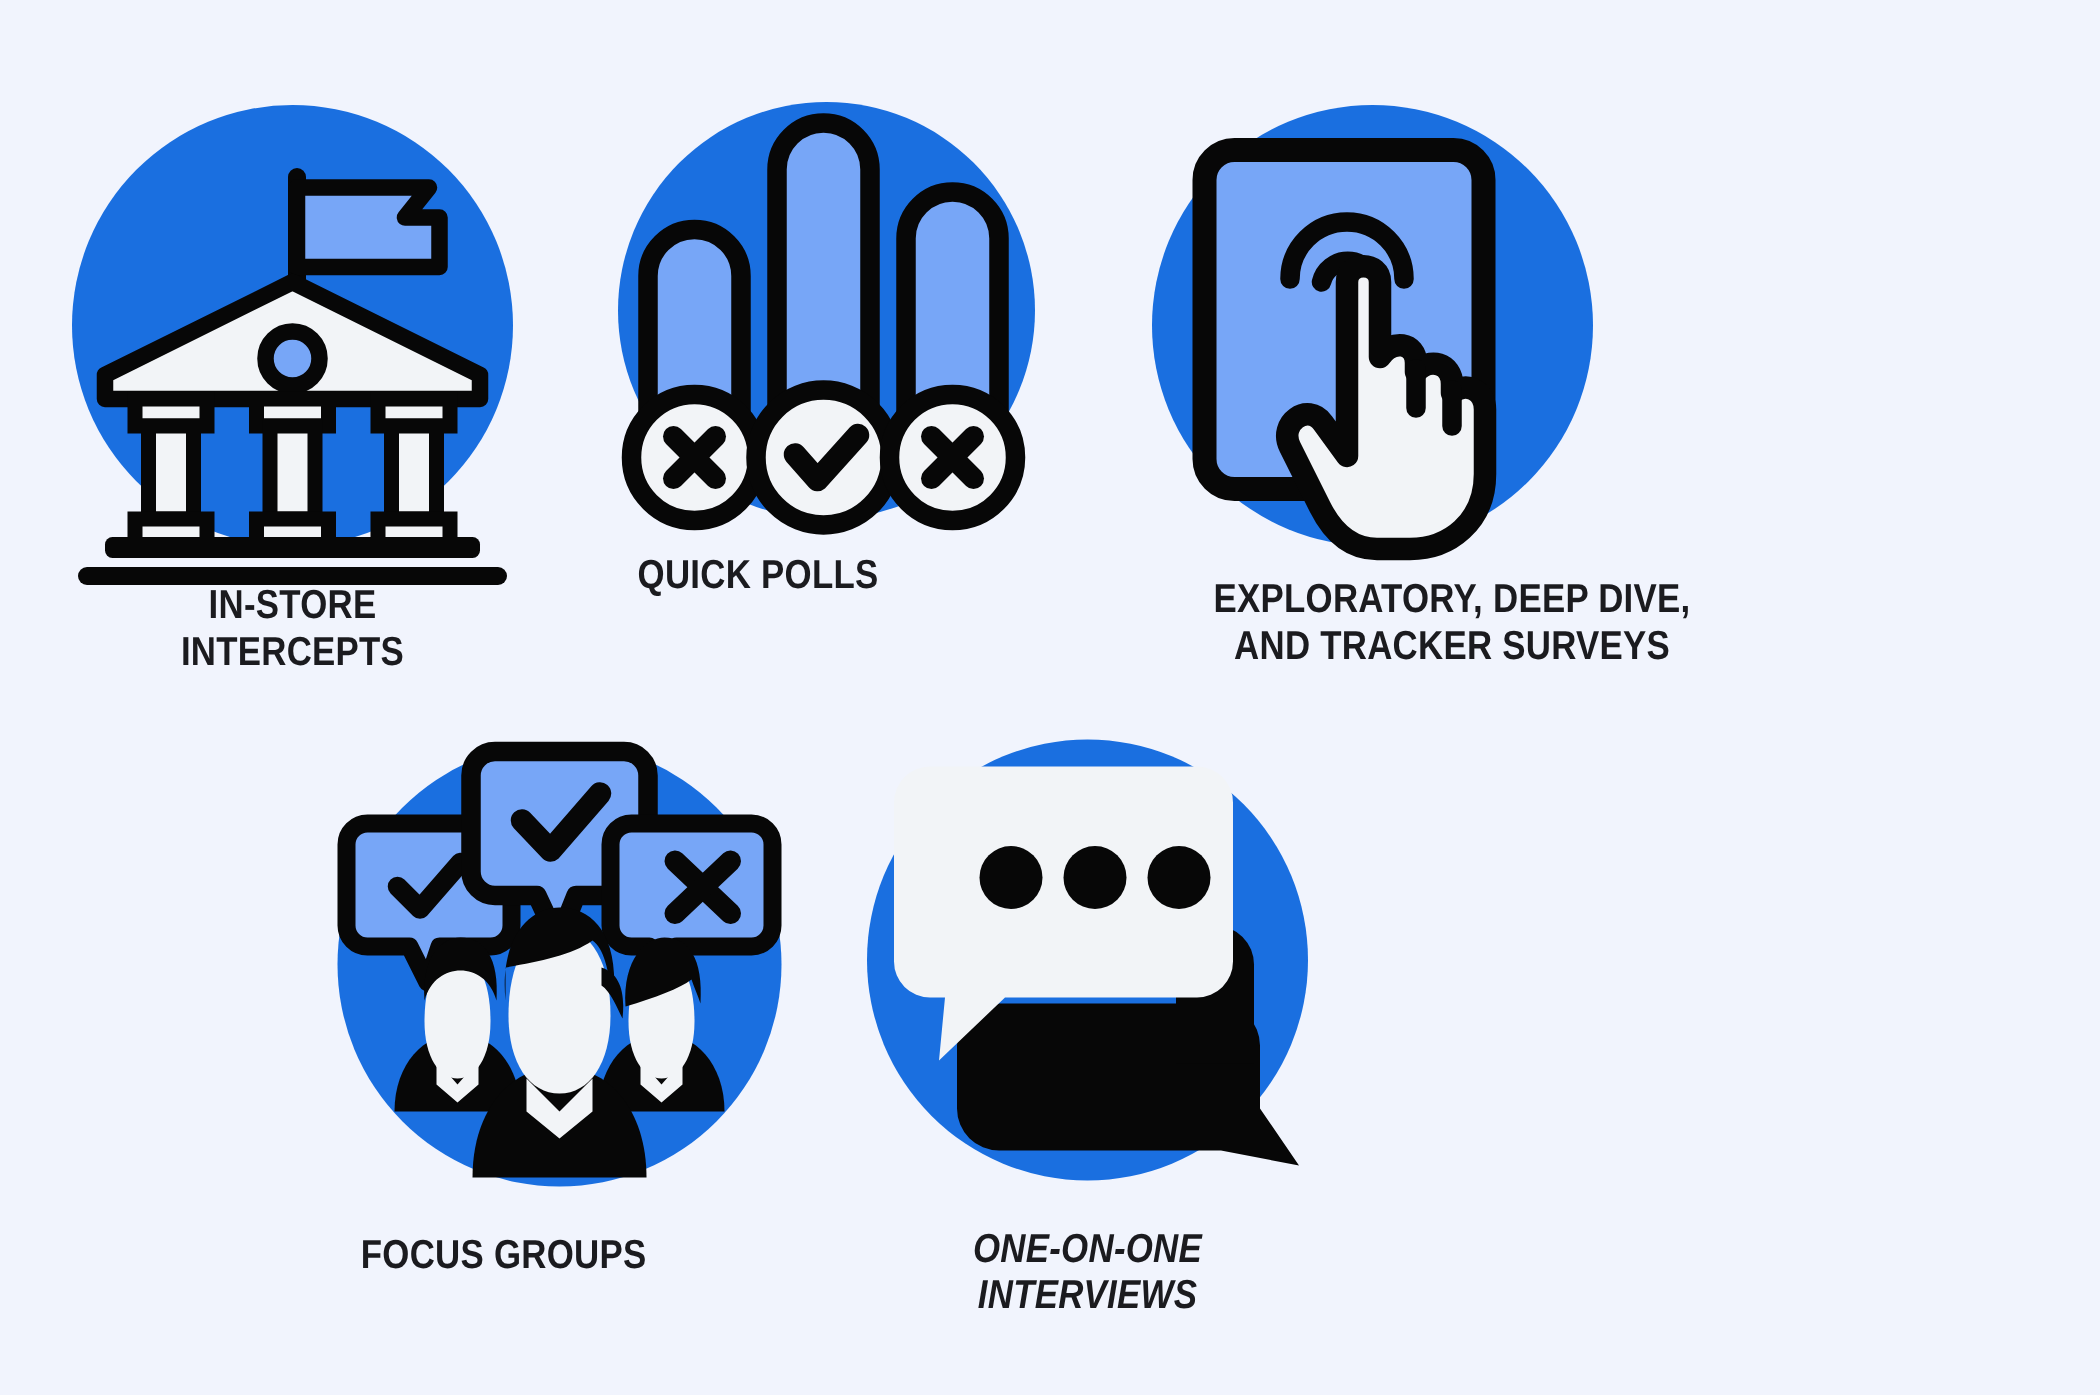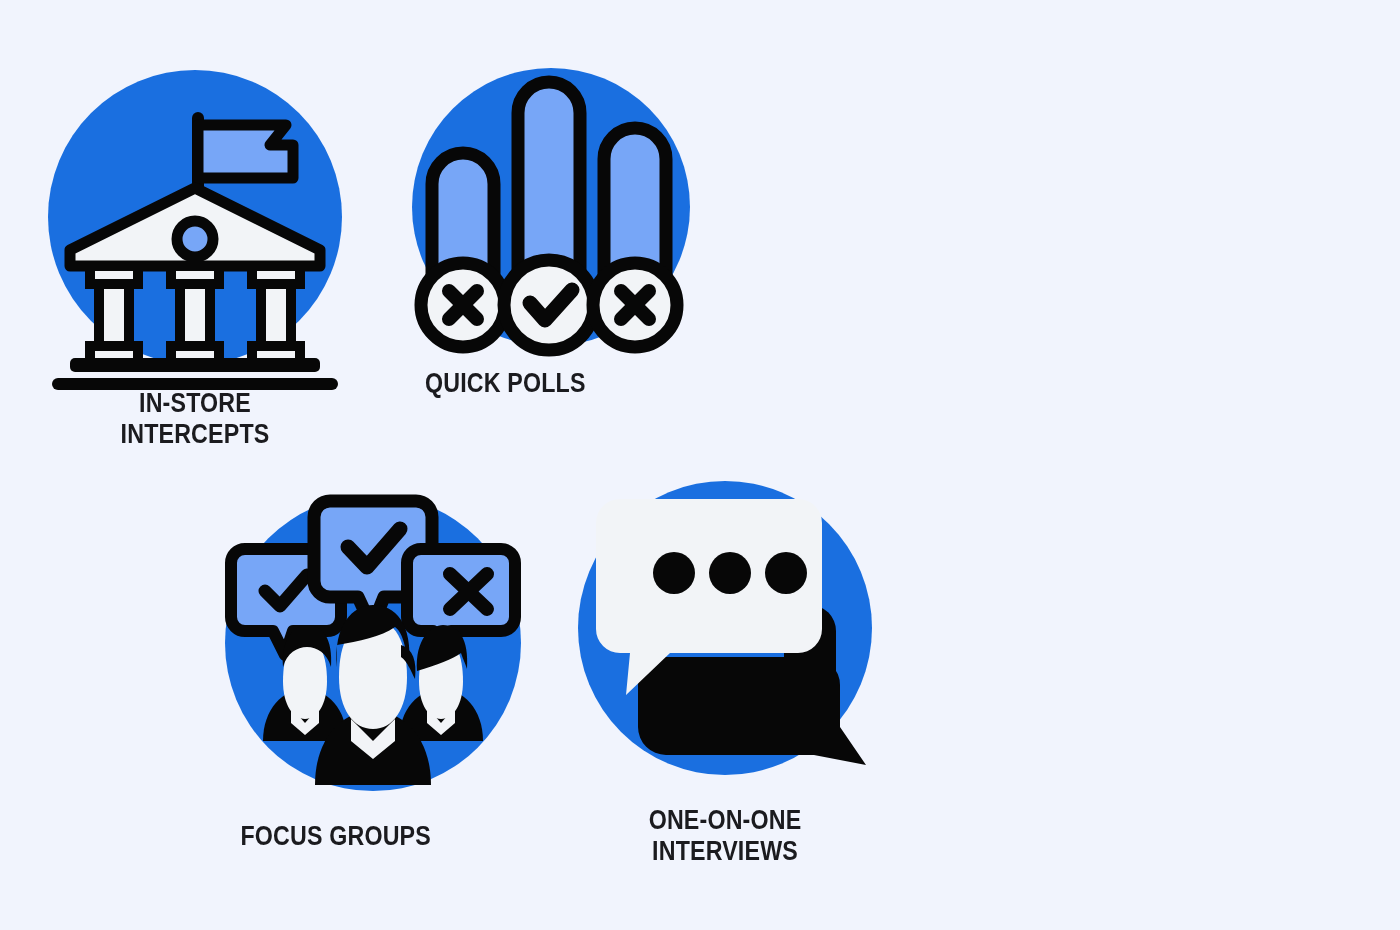--- a/index.html
+++ b/index.html
@@ -57,21 +57,21 @@
     white-space: pre-line;
     transform: scaleX(0.86);
     transform-origin: center top;
   }
 
   
   #item-in-store-intercepts { left: 48px;  top: 70px;  width: 294px; }
   #item-quick-polls         { left: 412px; top: 68px;  width: 278px; }
   #item-surveys             { left: 768px; top: 70px;  width: 294px; }
   #item-focus-groups        { left: 225px; top: 495px; width: 296px; }
-  #item-interviews          { left: 578px; top: 481px; width: 294px; }
+  #item-interviews          { left: 578px; top: 493px; width: 294px; font-style: italic; }
 
   #item-in-store-intercepts .disc { width: 294px; height: 294px; }
   #item-quick-polls .disc         { width: 278px; height: 278px; }
   #item-surveys .disc             { width: 294px; height: 294px; }
   #item-focus-groups .disc        { width: 296px; height: 296px; }
   #item-interviews .disc          { width: 294px; height: 294px; }
 
   #item-surveys .caption   { margin-top: 20px; width: 400px; }
   #item-quick-polls .caption { margin-top: 22px; }
   #item-focus-groups .caption { margin-top: 30px; }
@@ -144,20 +144,58 @@
           <g stroke="#070707" stroke-width="14" stroke-linecap="round">
             <line x1="209" y1="223" x2="237" y2="251"></line>
             <line x1="237" y1="223" x2="209" y2="251"></line>
           </g>
         </g>
       </svg>
     </div>
     <div class="caption" style="color: rgb(27, 27, 31);">QUICK POLLS</div>
   </div>
 
+  <div class="item" id="item-surveys">
+    <div class="disc" style="background: rgb(26, 111, 224);">
+      <svg viewBox="0 0 294 294">
+
+        <rect x="35" y="30" width="186" height="226" rx="20" fill="#77A6F7" stroke="#070707" stroke-width="16"></rect>
+
+        <g fill="none" stroke="#070707" stroke-width="13" stroke-linecap="round">
+          <path d="M92 116 A38 38 0 0 1 168 116"></path>
+          <path d="M113 118 A18 18 0 0 1 148 118"></path>
+        </g>
+
+        <g>
+          <path d="M130 118
+                   C130 104 152 104 152 118
+                   L152 168
+                   C160 156 176 158 176 172
+                   L176 178
+                   C185 168 200 172 200 186
+                   L200 192
+                   C209 184 222 190 222 203
+                   L222 246
+                   C222 278 198 296 172 296
+                   L150 296
+                   C132 296 120 284 112 268
+                   L92 228
+                   C84 212 104 198 114 212
+                   L130 234 Z" fill="#F2F4F7" stroke="#070707" stroke-width="15" stroke-linejoin="round" stroke-linecap="round"></path>
+
+          <g fill="none" stroke="#070707" stroke-width="13" stroke-linecap="round">
+            <path d="M176 176 L176 202"></path>
+            <path d="M200 190 L200 214"></path>
+          </g>
+        </g>
+      </svg>
+    </div>
+    <div class="caption" style="color: rgb(27, 27, 31);">EXPLORATORY, DEEP DIVE,
+AND TRACKER SURVEYS</div>
+  </div>
 
   <div class="item" id="item-focus-groups">
     <div class="disc" style="background: rgb(26, 111, 224);">
       <svg viewBox="0 0 296 296">
 
         <g>
           <path d="M20 54 h82 a14 14 0 0 1 14 14 v54 a14 14 0 0 1 -14 14 h-34
                    l-8 24 l-12 -24 h-28 a14 14 0 0 1 -14 -14 v-54 a14 14 0 0 1 14 -14 z" fill="#77A6F7" stroke="#070707" stroke-width="12" stroke-linejoin="round"></path>
           <polyline points="40,96 55,111 82,80" fill="none" stroke="#070707" stroke-width="13" stroke-linecap="round" stroke-linejoin="round"></polyline>
         </g>

